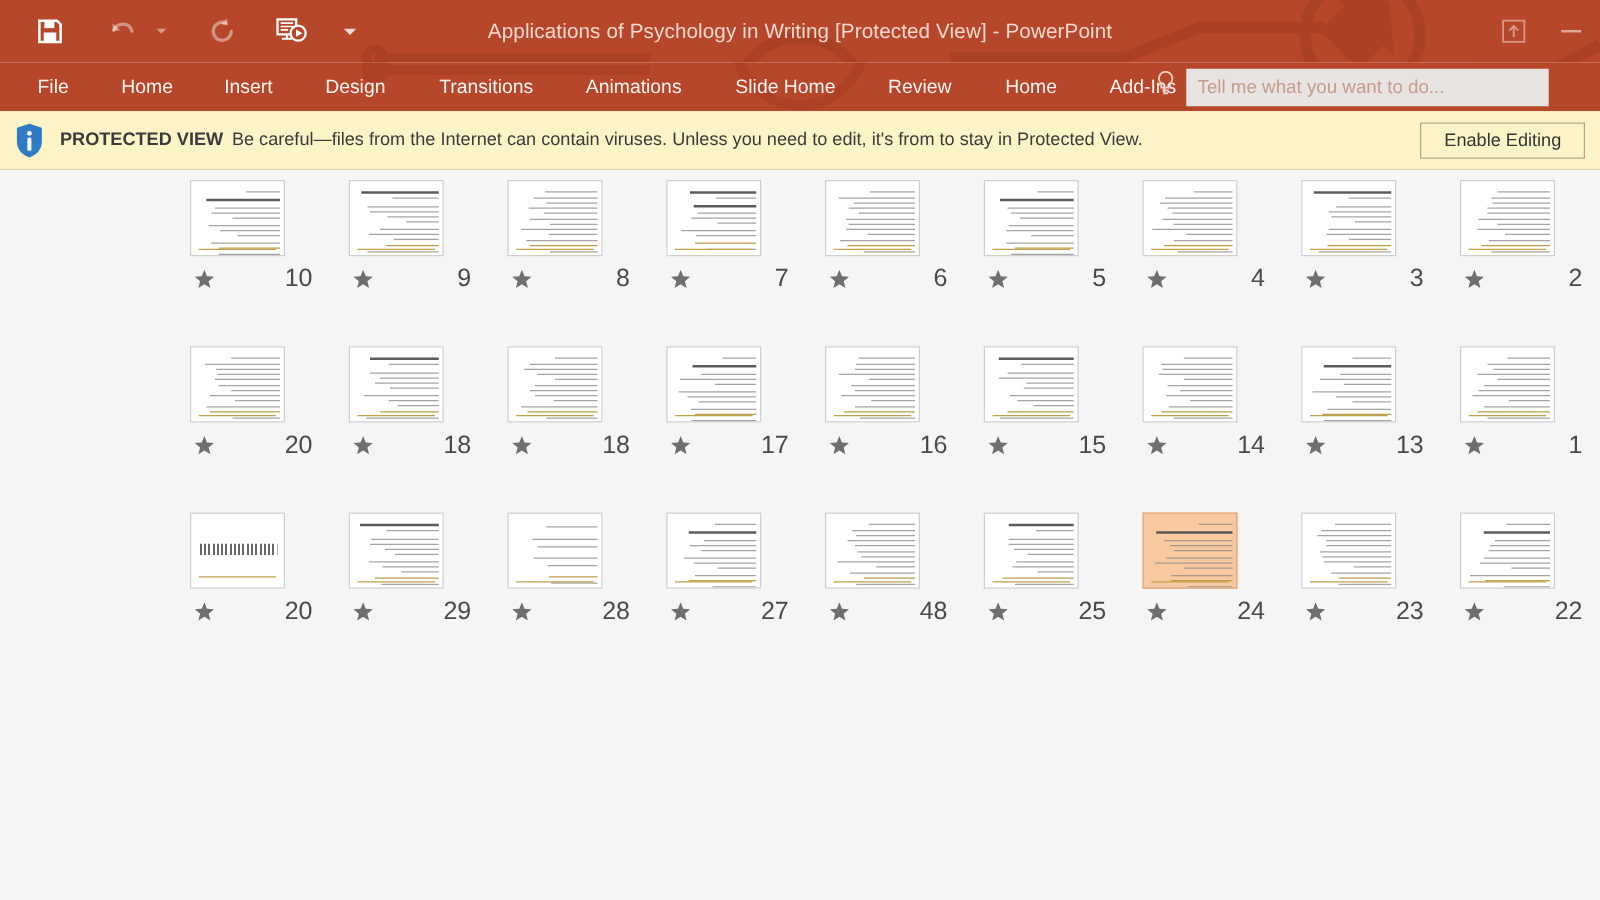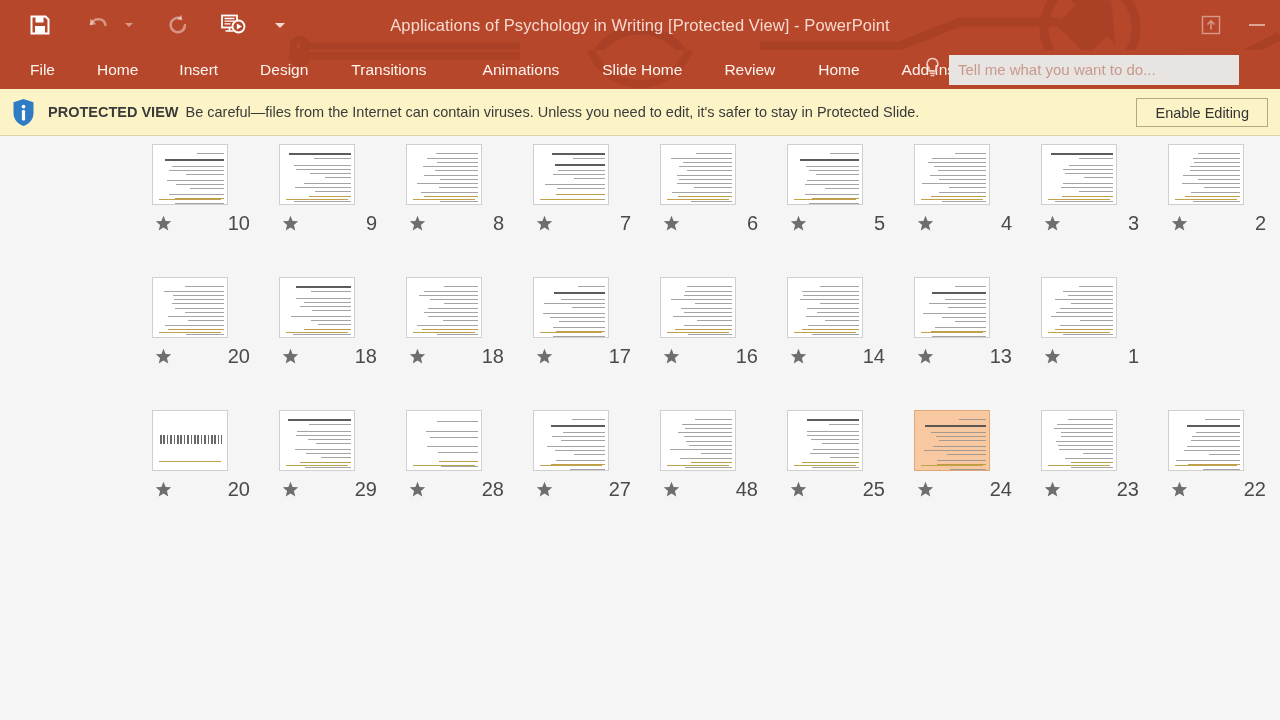--- a/index.html
+++ b/index.html
@@ -69,21 +69,21 @@
   .tab {
     color: #fdf3ef; font-size: 15.5px;
     padding: 0 0; white-space: nowrap;
     display: flex; align-items: center; height: 39px;
   }
   .tab-file { margin-left: 30px; }
   .tab-home { margin-left: 42px; }
   .tab-insert { margin-left: 41px; }
   .tab-design { margin-left: 42px; }
   .tab-transitions { margin-left: 43px; }
-  .tab-animations { margin-left: 56px; }
+  .tab-animations { margin-left: 42px; }
   .tab-slideshow { margin-left: 43px; }
   .tab-review { margin-left: 42px; }
   .tab-view { margin-left: 43px; }
   .tab-addins { margin-left: 42px; }
   .tellme-wrap {
     position: absolute; left: 925px; top: 0; height: 39px;
     display: flex; align-items: center; z-index: 3;
   }
   .bulb { margin-right: 9px; }
   .tellme-box {
@@ -290,21 +290,21 @@
 
 <div class="pvbar">
   <span class="pv-icon">
     <svg width="23" height="29" viewBox="0 0 23 29">
       <path d="M11.5 1 L21.5 4.2 L21.5 15 C21.5 22 16.5 26.4 11.5 28 C6.5 26.4 1.5 22 1.5 15 L1.5 4.2 Z" fill="#2f7cc4"></path>
       <circle cx="11.5" cy="8.6" r="1.9" fill="#ffffff"></circle>
       <rect x="9.9" y="12" width="3.2" height="10.5" rx="1.2" fill="#ffffff"></rect>
     </svg>
   </span>
   <span class="pv-strong">PROTECTED VIEW</span>
-  <span class="pv-msg">Be careful—files from the Internet can contain viruses. Unless you need to edit, it's safer to stay in Protected Slide.</span>
+  <span class="pv-msg">Be careful—files from the Internet can contain viruses. Unless you need to edit, it's from to stay in Protected View.</span>
   <button class="pv-btn">Enable Editing</button>
 </div>
 
 <div class="workspace">
   <div class="grid" id="slide-grid">
       <div class="row">
         <div class="cell">
           <div class="thumb">
             <div class="thumb-inner">
               <div class="tl " style="left: 39.3633px; top: 4px; width: 26.6367px;"></div>
@@ -672,20 +672,46 @@
               <svg width="17" height="17" viewBox="0 0 17 17">
                 <path d="M8.5 0.8 L10.6 5.9 L16.2 6.3 L11.9 9.9 L13.3 15.4 L8.5 12.4 L3.7 15.4 L5.1 9.9 L0.8 6.3 L6.4 5.9 Z" fill="#6e6e6e"></path>
               </svg>
             </span>
             <span class="num">16</span>
           </div>
         </div>
         <div class="cell">
           <div class="thumb">
             <div class="thumb-inner">
+              <div class="tl dark" style="left: 5.90727px; top: 4px; width: 60.0927px;"></div>
+              <div class="tl " style="left: 23.8719px; top: 9px; width: 42.1281px;"></div>
+              <div class="tl " style="left: 13.0335px; top: 16px; width: 52.9665px;"></div>
+              <div class="tl " style="left: 6.36879px; top: 20px; width: 59.6312px;"></div>
+              <div class="tl " style="left: 28.3565px; top: 24px; width: 37.6435px;"></div>
+              <div class="tl " style="left: 25.6271px; top: 28px; width: 40.3729px;"></div>
+              <div class="tl " style="left: 15.4758px; top: 34px; width: 50.5242px;"></div>
+              <div class="tl " style="left: 21.4977px; top: 38px; width: 44.5023px;"></div>
+              <div class="tl " style="left: 34.1691px; top: 42px; width: 31.8309px;"></div>
+              <div class="tl gold" style="left: 13.3283px; top: 47px; width: 52.6717px;"></div>
+              <div class="tl " style="left: 6.68524px; top: 52px; width: 59.3148px;"></div>
+              <div class="rule" style="top: 50px;"></div>
+            </div>
+          </div>
+          <div class="meta">
+            <span class="star">
+              <svg width="17" height="17" viewBox="0 0 17 17">
+                <path d="M8.5 0.8 L10.6 5.9 L16.2 6.3 L11.9 9.9 L13.3 15.4 L8.5 12.4 L3.7 15.4 L5.1 9.9 L0.8 6.3 L6.4 5.9 Z" fill="#6e6e6e"></path>
+              </svg>
+            </span>
+            <span class="num">15</span>
+          </div>
+        </div>
+        <div class="cell">
+          <div class="thumb">
+            <div class="thumb-inner">
               <div class="tl " style="left: 26.5327px; top: 4px; width: 39.4673px;"></div>
               <div class="tl " style="left: 9.41084px; top: 9px; width: 56.5892px;"></div>
               <div class="tl " style="left: 9.51449px; top: 13px; width: 56.4855px;"></div>
               <div class="tl " style="left: 6.82521px; top: 17px; width: 59.1748px;"></div>
               <div class="tl " style="left: 26.6861px; top: 21px; width: 39.3139px;"></div>
               <div class="tl " style="left: 14.3073px; top: 26px; width: 51.6927px;"></div>
               <div class="tl " style="left: 23.508px; top: 30px; width: 42.492px;"></div>
               <div class="tl " style="left: 12.8029px; top: 34px; width: 53.1971px;"></div>
               <div class="tl " style="left: 32.1035px; top: 38px; width: 33.8965px;"></div>
               <div class="tl " style="left: 15.3988px; top: 43px; width: 50.6012px;"></div>

